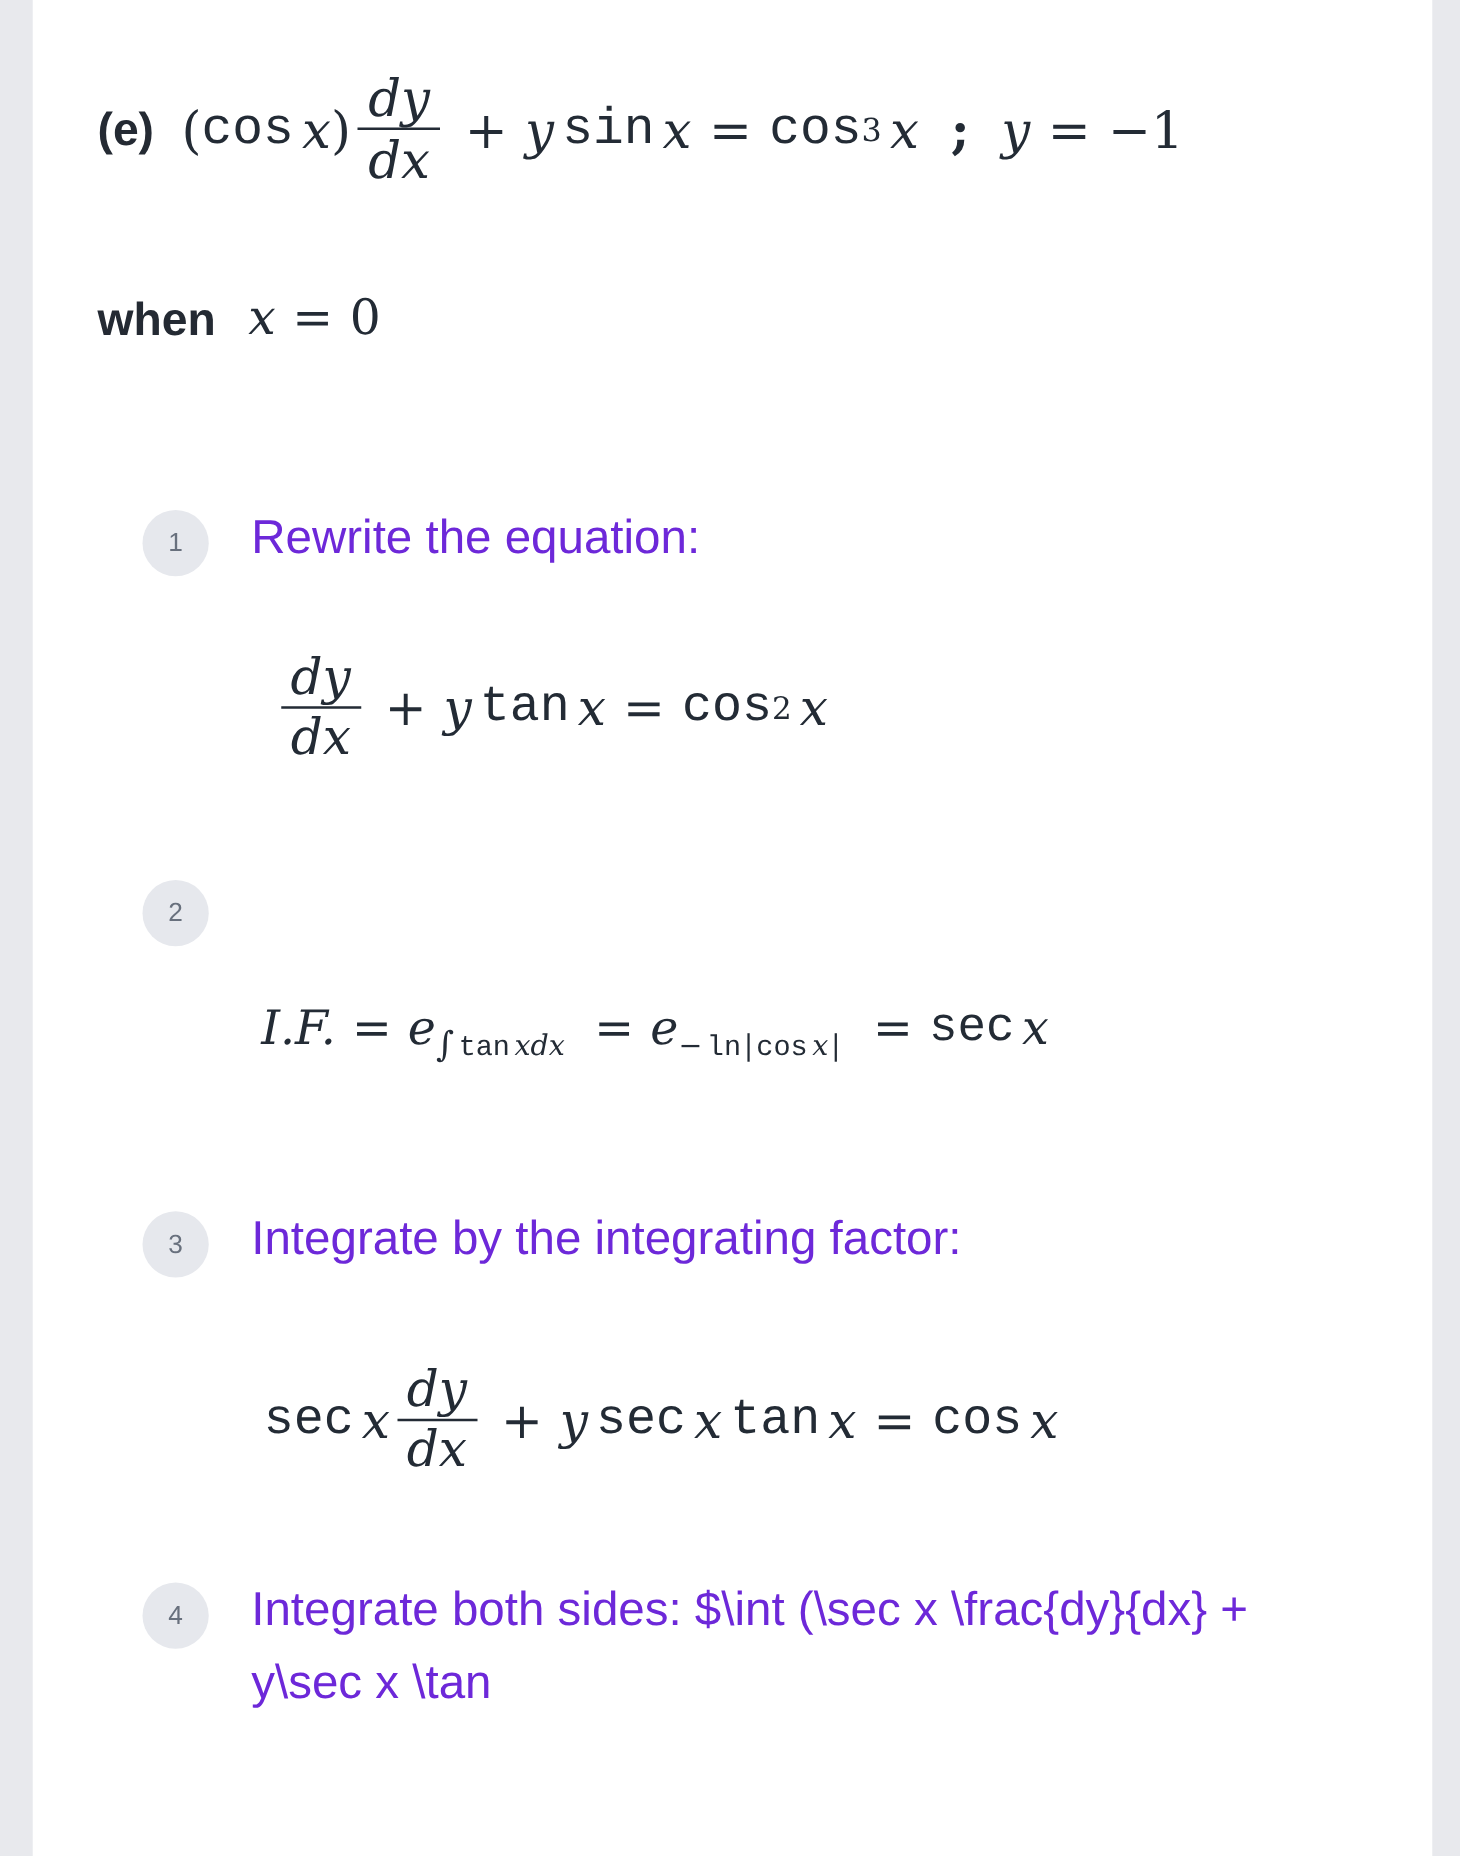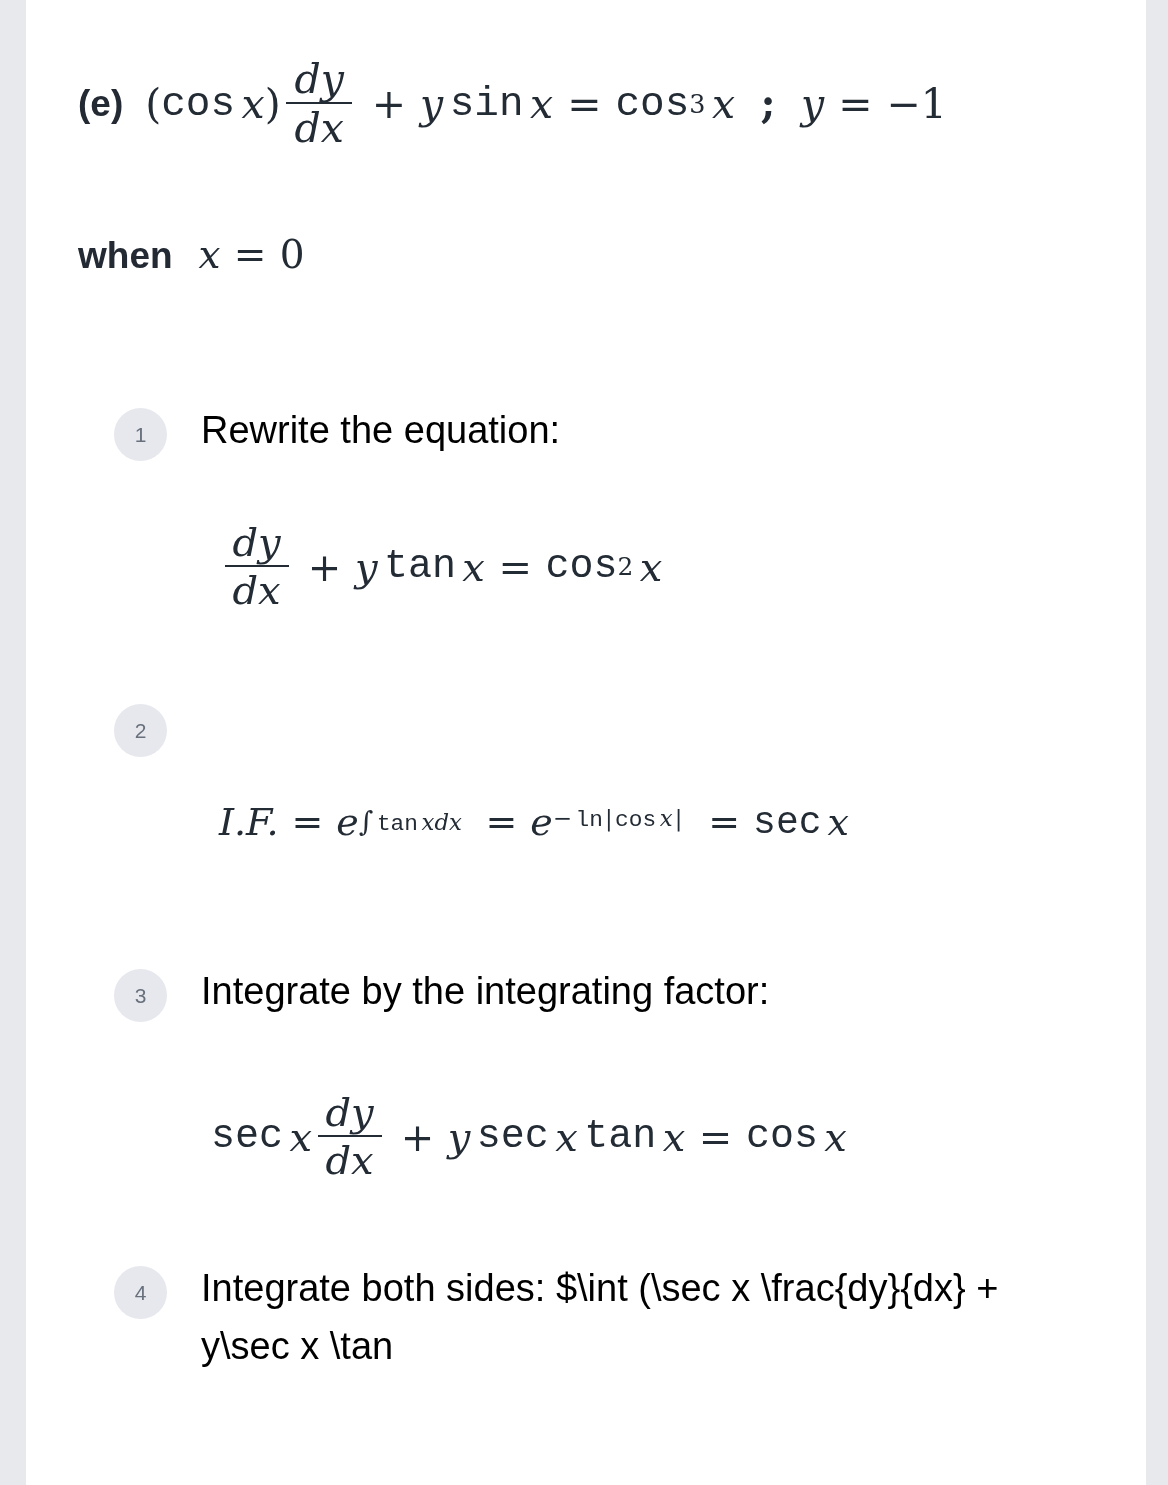--- a/index.html
+++ b/index.html
@@ -126,21 +126,21 @@
   .eq-main   { font-size: 41px; }
   .eq-when   { font-size: 39px; }
   .eq-step   { font-size: 40px; }
   .eq-if     { font-size: 38px; }
 
   .eq-block {
     position: absolute;
     white-space: nowrap;
   }
   #eq-step1 { left: 193px; top: 522px; }
-  #eq-step2 { left: 193px; top: 800px; }
+  #eq-step2 { left: 183px; top: 800px; align-items: flex-end; }
   #eq-step3 { left: 185px; top: 1092px; }
 
   
   .step-row {
     position: absolute;
     left: 88px;
     display: flex;
     align-items: flex-start;
   }
   #step-1 { top: 402px; }
@@ -159,21 +159,21 @@
     font-size: 21px;
     display: flex;
     align-items: center;
     justify-content: center;
     margin-top: 6px;
   }
   .step-text {
     font-family: "Liberation Sans", sans-serif;
     font-size: 38px;
     line-height: 1.52;
-    color: #000000;
+    color: #6d28d9;
     margin-left: 34px;
     max-width: 820px;
     word-break: break-word;
   }
 
   
   .gutter {
     position: absolute;
     top: 0;
     width: 26px;

